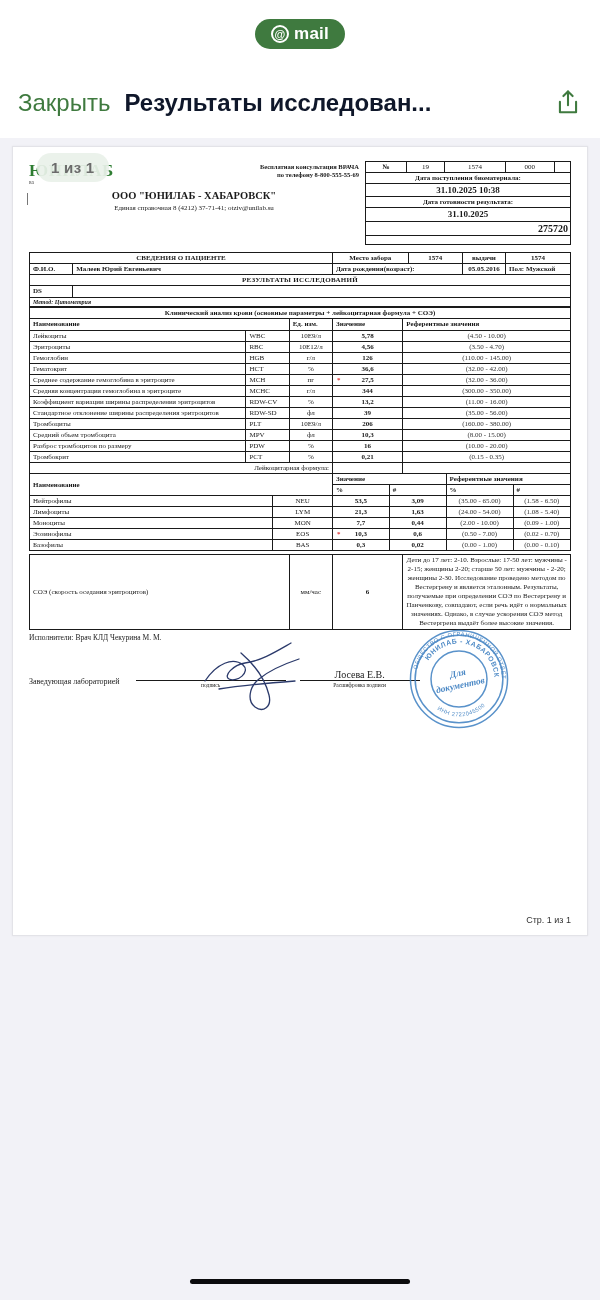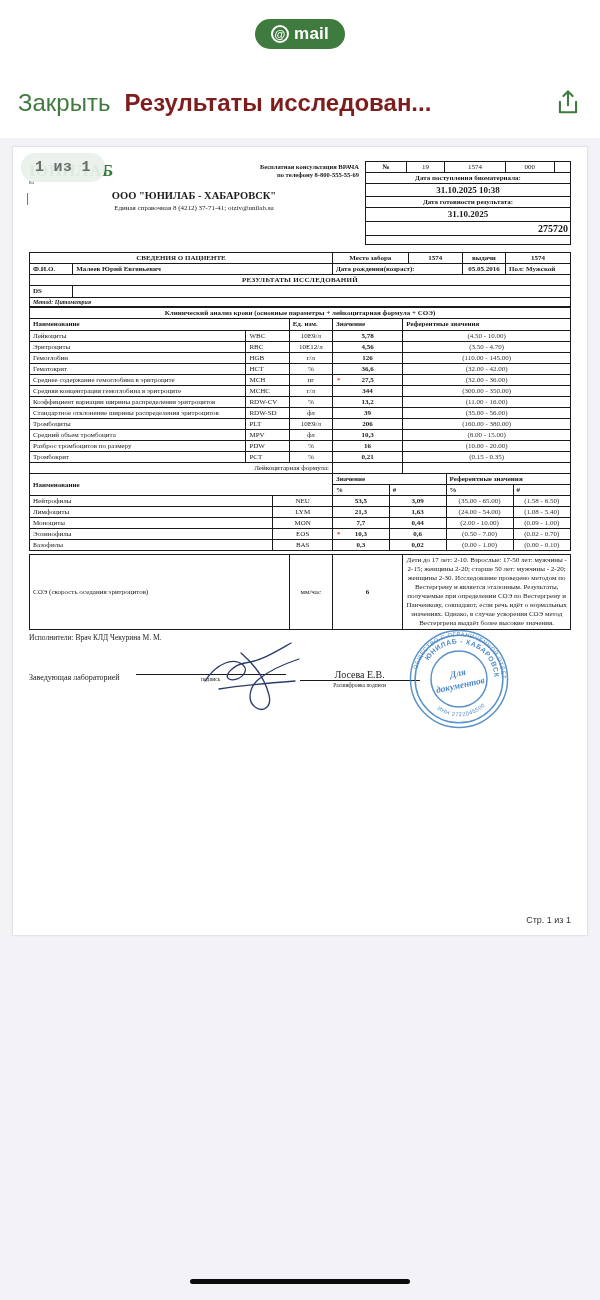--- a/index.html
+++ b/index.html
@@ -25,21 +25,21 @@
     font-size:11px; font-weight:700; line-height:1;
   }
 
   
   .navbar {
     height:70px; background:#fff; display:flex; align-items:center;
     padding:0 18px; gap:14px;
   }
   .close-btn { color:#3f7a3f; font-size:24px; font-weight:400; white-space:nowrap; }
   .nav-title {
-    flex:1; font-size:24px; font-weight:700; color:#7f1d1d;
+    flex:1; font-size:24px; font-weight:700; color:#0f172a;
     white-space:nowrap; overflow:hidden; text-overflow:clip;
   }
   .share-icon { width:28px; height:30px; flex:none; }
 
   
   .sheet-wrap { padding:8px 12px 0 12px; }
   .sheet {
     background:#fff; border:1px solid #e3e3e8;
     padding:14px 16px 10px 16px;
     position:relative;
@@ -97,36 +97,36 @@
   .code { font-size:7px; }
   .nm { font-size:7px; }
   .star { color:#e23b3b; position:absolute; left:4px; top:50%; transform:translateY(-50%); font-size:7px; }
   .lf-title { text-align:right; font-weight:400; font-size:9px; }
   .esr-ref { font-size:5.6px; text-align:center; line-height:1.28; padding:2px 3px; }
   .esr-name { font-size:7px;margin-left:24px; }
 
   
   .perf { font-size:7.5px; margin-top:4px; }
   .sig-area { margin-top:26px; position:relative; height:90px; }
-  .sig-row { display:flex; align-items:center; gap:0; font-size:8px; }
+  .sig-row { display:flex; align-items:flex-end; gap:0; font-size:8px; }
   .sig-label { padding-bottom:2px; }
   .sig-line { width:150px; margin-left:8px; border-bottom:1px solid #1a1a1a; text-align:center; position:relative; }
   .sig-cap { font-size:5.5px; padding-top:1px; }
   .sig-name { width:120px; margin-left:14px; border-bottom:1px solid #1a1a1a; text-align:center; font-size:10px; }
   .sig-name-cap { font-size:5.5px; text-align:center; padding-top:1px; }
   .scribble { position:absolute; left:170px; top:-34px; }
   .stamp { position:absolute; right:56px; top:-46px; }
   .page-foot { position:absolute; right:16px; bottom:10px; font-family:"Liberation Sans",sans-serif; font-size:9px; color:#333; }
 
   
   .page-badge {
-    position:absolute; left:8px; top:6px;
+    position:absolute; left:24px; top:6px;
     background:rgba(233,241,233,.93); color:#6b6b6b;
     border-radius:14px; padding:6px 14px;
-    font-family:Liberation Mono, monospace; font-size:15px; font-weight:600;
+    font-family:Liberation Sans, sans-serif; font-size:15px; font-weight:600;
     letter-spacing:.3px;
   }
   .caret { position:absolute; left:14px; top:46px; width:1px; height:12px; background:#777; }
 
   .home-indicator {
     position:absolute; left:50%; transform:translateX(-50%);
     bottom:16px; width:220px; height:5px; background:#0b0b0d; border-radius:3px;
   }
 </style>
 </head>

